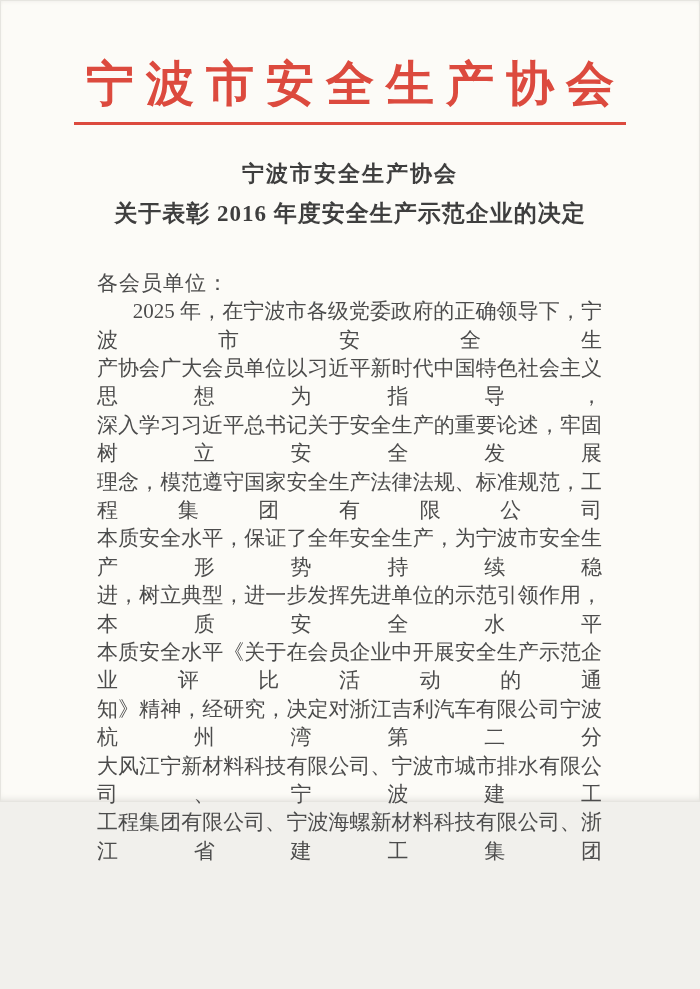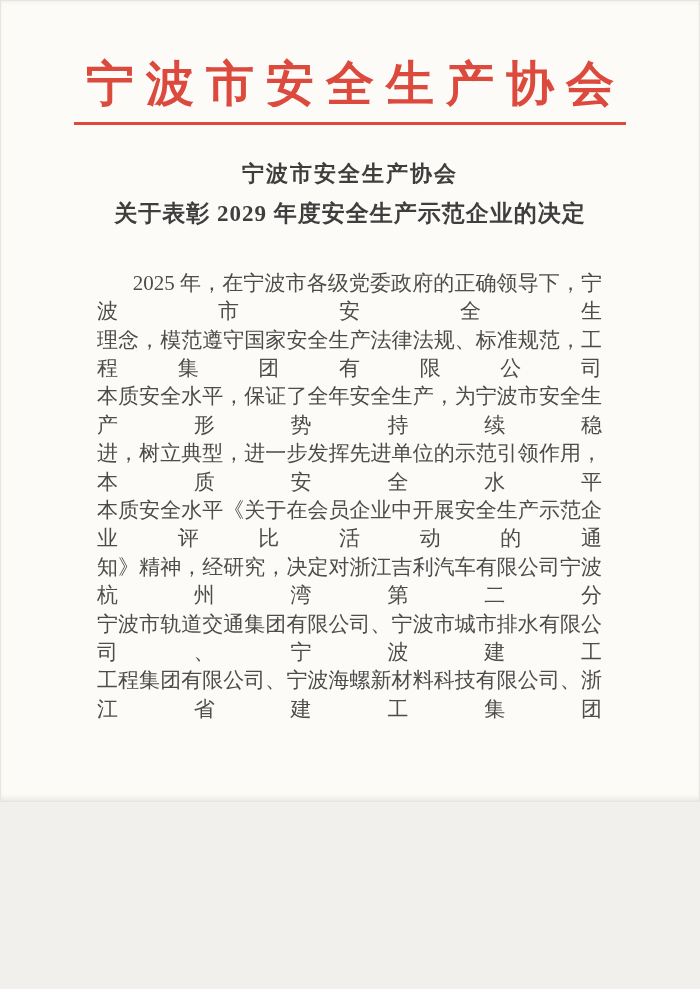--- a/index.html
+++ b/index.html
@@ -57,43 +57,46 @@
   .salutation {
     letter-spacing: 1px;
   }
   .paragraph { margin: 0; }
   .line { white-space: nowrap; }
   .line.fill {
     white-space: normal;
     text-align: justify;
     text-align-last: justify;
   }
-  .line.indent { text-indent: 1.7em; margin-top: 24px; }
+  .line.indent { text-indent: 1.7em; }
 </style>
 </head>
 <body>
 
 <div class="page">
 
   <div class="letterhead">宁波市安全生产协会</div>
 
   <div class="red-rule"></div>
 
   <div class="doc-title-1">宁波市安全生产协会</div>
 
-  <div class="doc-title-2">关于表彰 2029 年度安全生产示范企业的决定</div>
+  <div class="doc-title-2">关于表彰 2016 年度安全生产示范企业的决定</div>
 
   <div class="doc-body">
+    <div class="salutation">各会员单位：</div>
     <div id="paragraphs">
         <div class="paragraph">
           <div class="line indent fill">2025 年，在宁波市各级党委政府的正确领导下，宁波市安全生</div>
+          <div class="line fill">产协会广大会员单位以习近平新时代中国特色社会主义思想为指导，</div>
+          <div class="line fill">深入学习习近平总书记关于安全生产的重要论述，牢固树立安全发展</div>
           <div class="line fill">理念，模范遵守国家安全生产法律法规、标准规范，工程集团有限公司</div>
           <div class="line fill">本质安全水平，保证了全年安全生产，为宁波市安全生产形势持续稳</div>
           <div class="line fill">进，树立典型，进一步发挥先进单位的示范引领作用，本质安全水平</div>
           <div class="line fill">本质安全水平《关于在会员企业中开展安全生产示范企业评比活动的通</div>
           <div class="line fill">知》精神，经研究，决定对浙江吉利汽车有限公司宁波杭州湾第二分</div>
-          <div class="line fill">宁波市轨道交通集团有限公司、宁波市城市排水有限公司、宁波建工</div>
+          <div class="line fill">大风江宁新材料科技有限公司、宁波市城市排水有限公司、宁波建工</div>
           <div class="line fill">工程集团有限公司、宁波海螺新材料科技有限公司、浙江省建工集团</div>
         </div>
       </div>
   </div>
 
 </div>
 
 </body></html>

